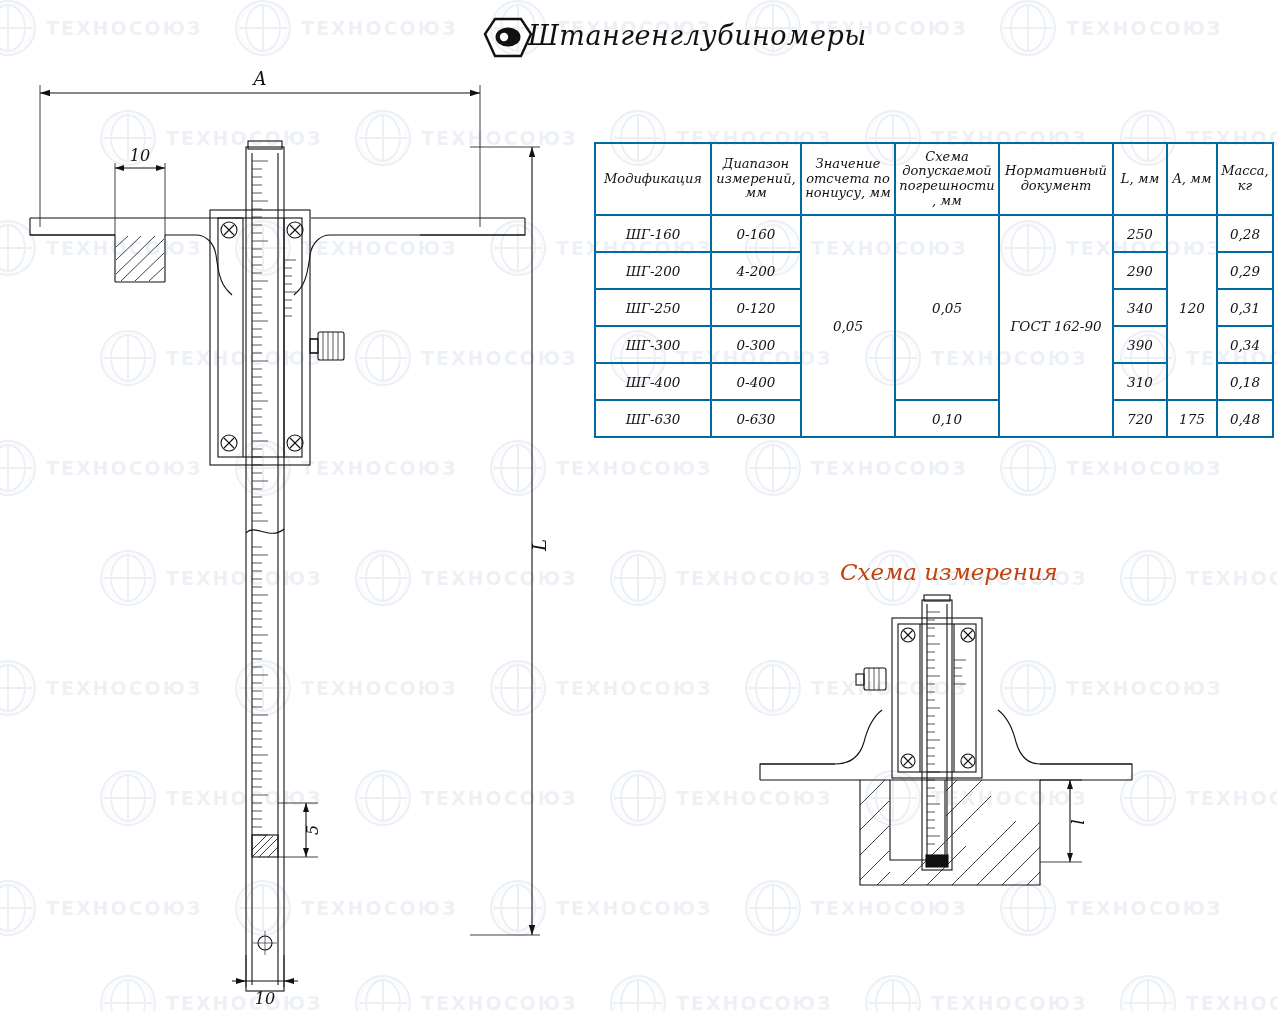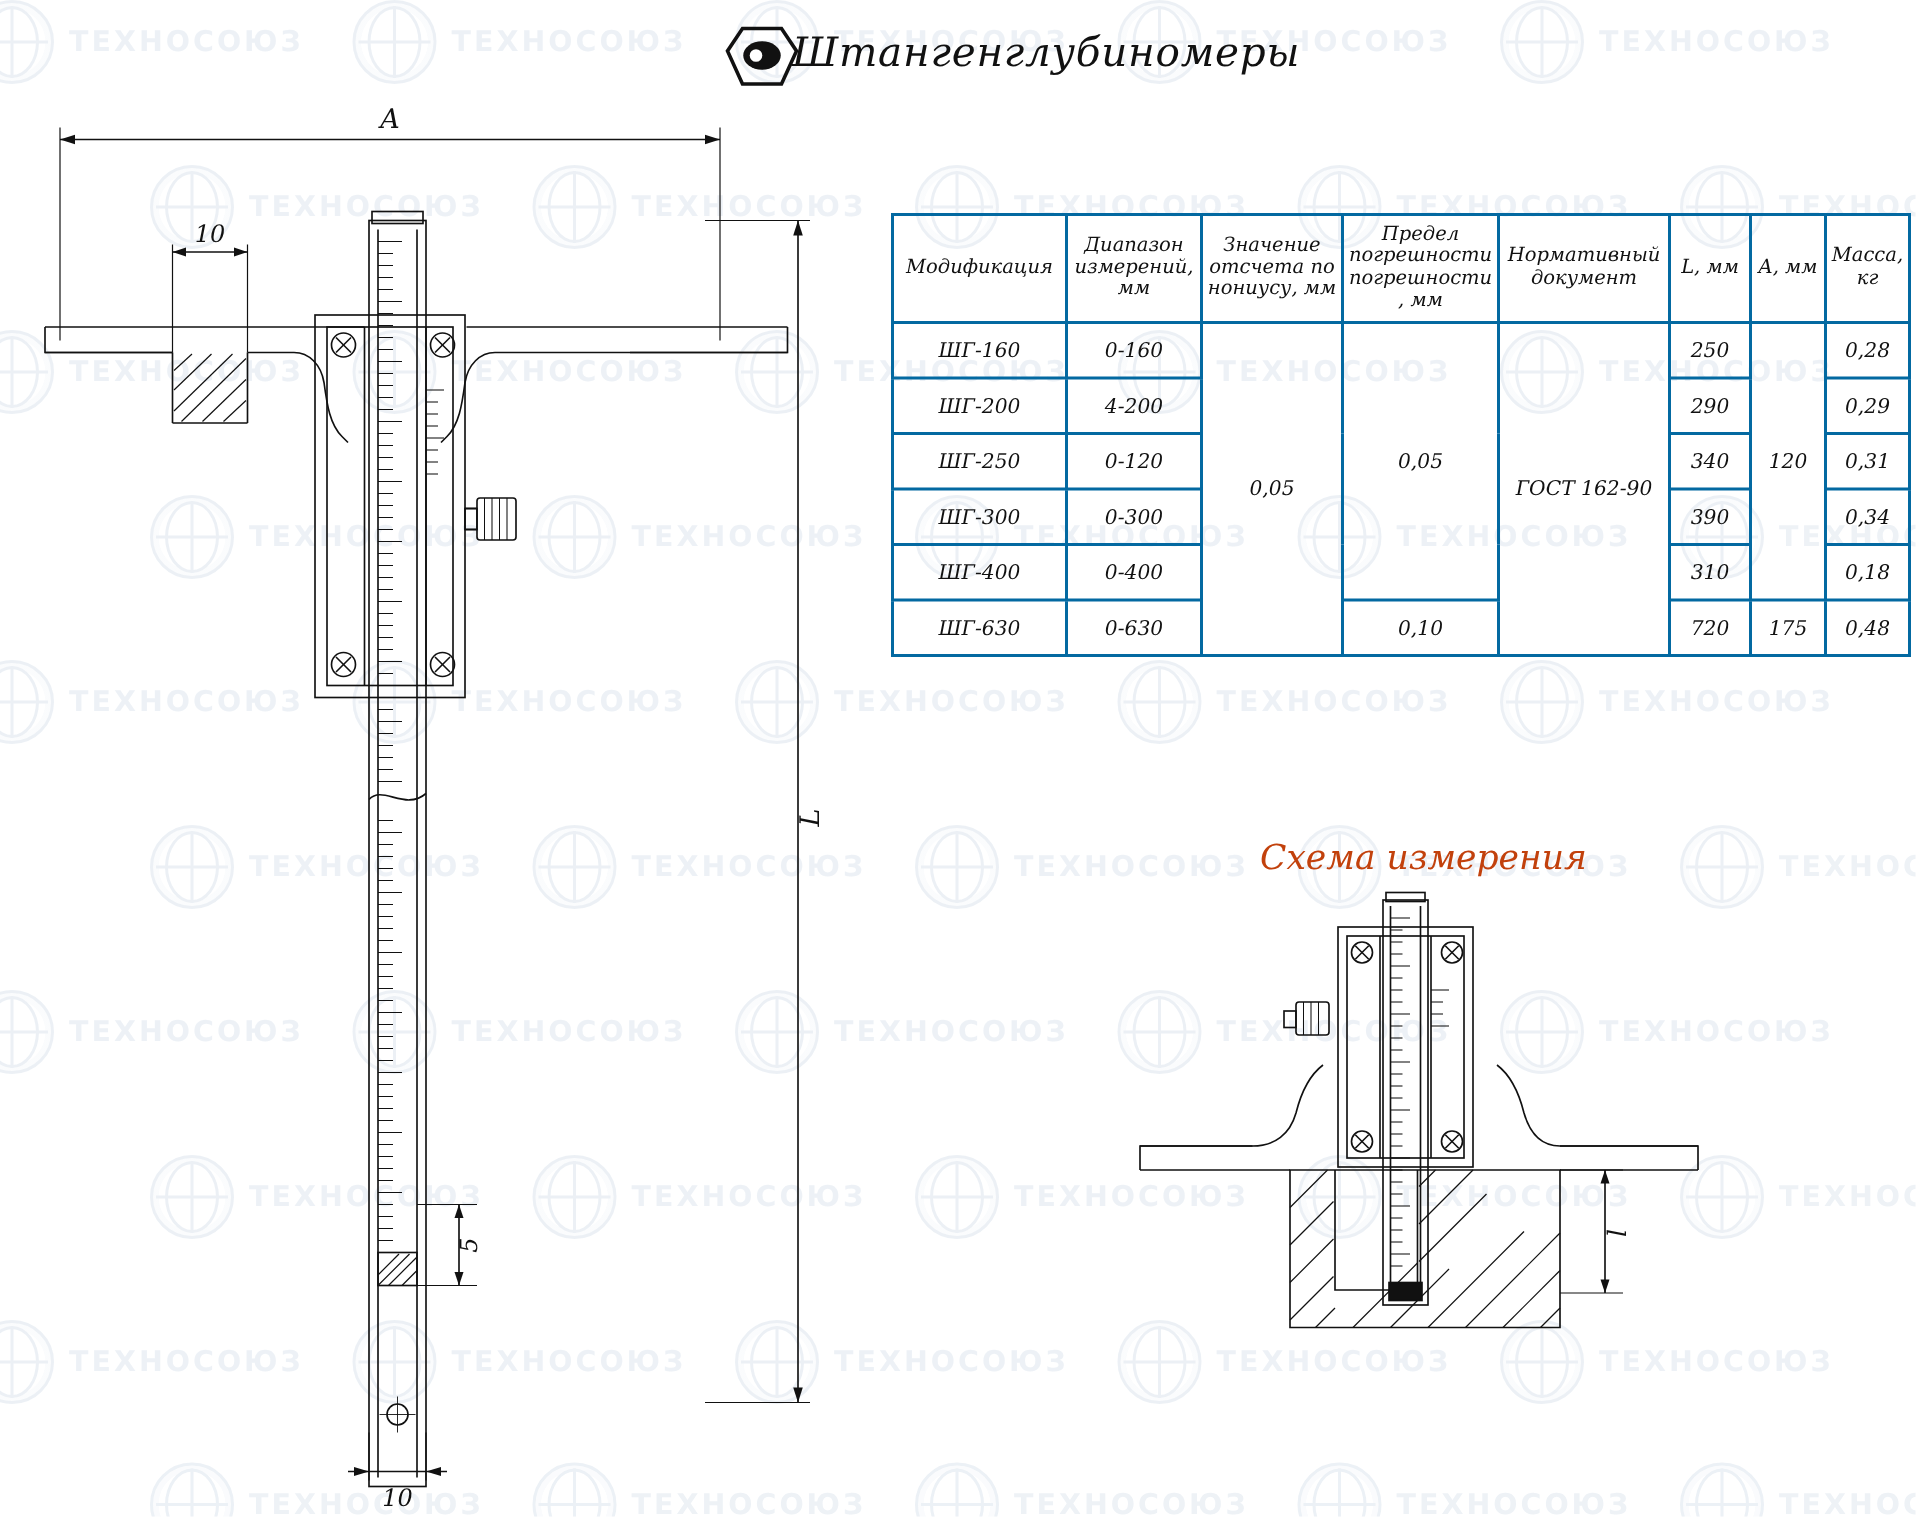--- a/index.html
+++ b/index.html
@@ -712,21 +712,21 @@
       <text x="344" y="232" font-family="DejaVu Serif, serif" font-style="italic" font-size="17" fill="#111" stroke="none" text-anchor="middle" transform="rotate(-90 344 232)">l</text>
     </g>
   </svg>
 
   <table id="spec-table">
     <thead>
       <tr>
         <th class="c-mod">Модификация</th>
         <th class="c-range">Диапазон измерений, мм</th>
         <th class="c-vern">Значение отсчета по нониусу, мм</th>
-        <th class="c-err">Предел погрешности погрешности , мм</th>
+        <th class="c-err">Схема допускаемой погрешности , мм</th>
         <th class="c-doc">Нормативный документ</th>
         <th class="c-l">L, мм</th>
         <th class="c-a">A, мм</th>
         <th class="c-m">Масса, кг</th>
       </tr>
     </thead>
     <tbody>
       <tr>
         <td class="c-mod">ШГ-160</td>
         <td class="c-range">0-160</td>

